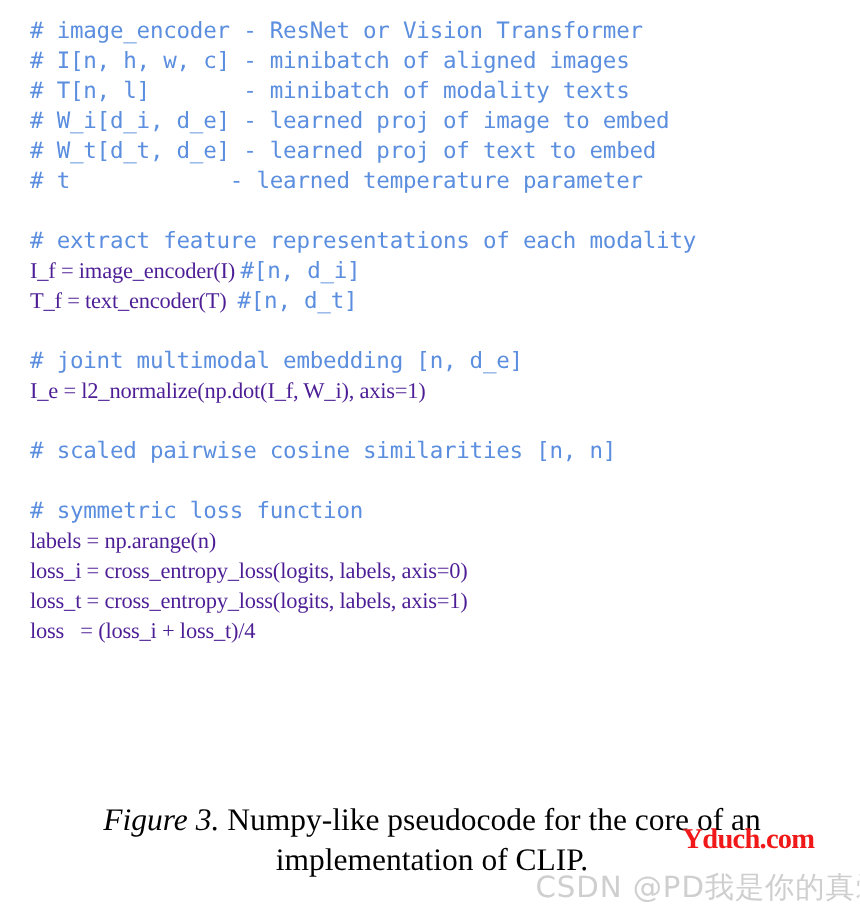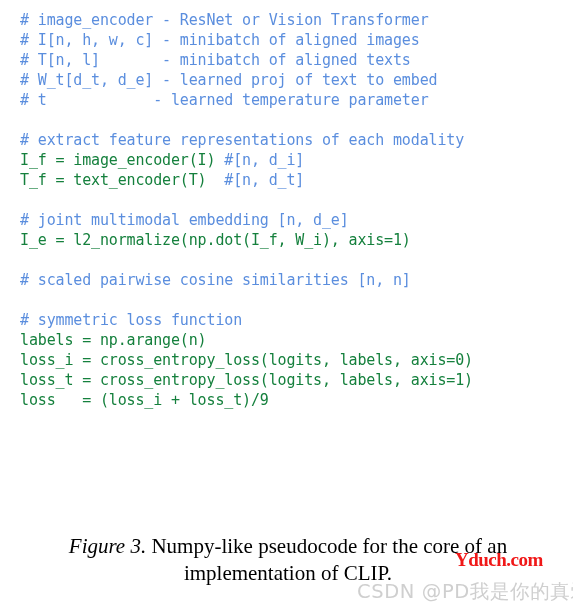--- a/index.html
+++ b/index.html
@@ -31,21 +31,22 @@
     color: #1a1a1a;
     letter-spacing: -0.15px;
   }
   .code-line.blank {
     height: 20px;
   }
   .tok-comment {
     color: #5b8ede;
   }
   .tok-code {
-    color: #15803d;
+    color: #4c1d95;
+    font-family: Liberation Serif, serif;
   }
 
   
   #caption {
     position: absolute;
     left: 18px;
     top: 533px;
     width: 540px;
     font-family: "Liberation Serif", serif;
     font-size: 21px;
@@ -83,38 +84,39 @@
     pointer-events: none;
     margin-left: 46px;
   }
 </style>
 </head>
 <body>
 
 <div id="code-block">
     <div class="code-line"><span class="tok-comment"># image_encoder - ResNet or Vision Transformer</span></div>
     <div class="code-line"><span class="tok-comment"># I[n, h, w, c] - minibatch of aligned images</span></div>
-    <div class="code-line"><span class="tok-comment"># T[n, l]       - minibatch of aligned texts</span></div>
+    <div class="code-line"><span class="tok-comment"># T[n, l]       - minibatch of modality texts</span></div>
+    <div class="code-line"><span class="tok-comment"># W_i[d_i, d_e] - learned proj of image to embed</span></div>
     <div class="code-line"><span class="tok-comment"># W_t[d_t, d_e] - learned proj of text to embed</span></div>
     <div class="code-line"><span class="tok-comment"># t            - learned temperature parameter</span></div>
     <div class="code-line blank">&nbsp;</div>
     <div class="code-line"><span class="tok-comment"># extract feature representations of each modality</span></div>
     <div class="code-line"><span class="tok-code">I_f = image_encoder(I) </span><span class="tok-comment">#[n, d_i]</span></div>
     <div class="code-line"><span class="tok-code">T_f = text_encoder(T)  </span><span class="tok-comment">#[n, d_t]</span></div>
     <div class="code-line blank">&nbsp;</div>
     <div class="code-line"><span class="tok-comment"># joint multimodal embedding [n, d_e]</span></div>
     <div class="code-line"><span class="tok-code">I_e = l2_normalize(np.dot(I_f, W_i), axis=1)</span></div>
     <div class="code-line blank">&nbsp;</div>
     <div class="code-line"><span class="tok-comment"># scaled pairwise cosine similarities [n, n]</span></div>
     <div class="code-line blank">&nbsp;</div>
     <div class="code-line"><span class="tok-comment"># symmetric loss function</span></div>
     <div class="code-line"><span class="tok-code">labels = np.arange(n)</span></div>
     <div class="code-line"><span class="tok-code">loss_i = cross_entropy_loss(logits, labels, axis=0)</span></div>
     <div class="code-line"><span class="tok-code">loss_t = cross_entropy_loss(logits, labels, axis=1)</span></div>
-    <div class="code-line"><span class="tok-code">loss   = (loss_i + loss_t)/9</span></div>
+    <div class="code-line"><span class="tok-code">loss   = (loss_i + loss_t)/4</span></div>
   </div>
 
 <div id="caption">
   <span class="fig-label">Figure 3.</span><span> Numpy-like pseudocode for the core of an implementation of CLIP.</span>
 </div>
 
 <div id="watermark-red">Yduch.com</div>
 <div id="watermark-csdn">CSDN @PD我是你的真爱粉</div>
 
 </body></html>

